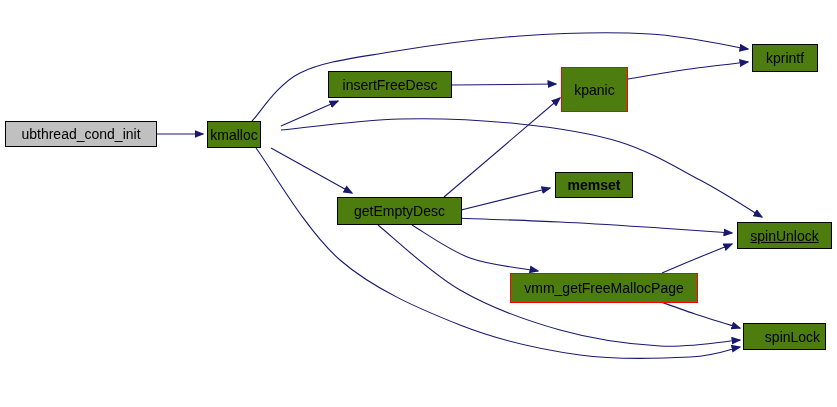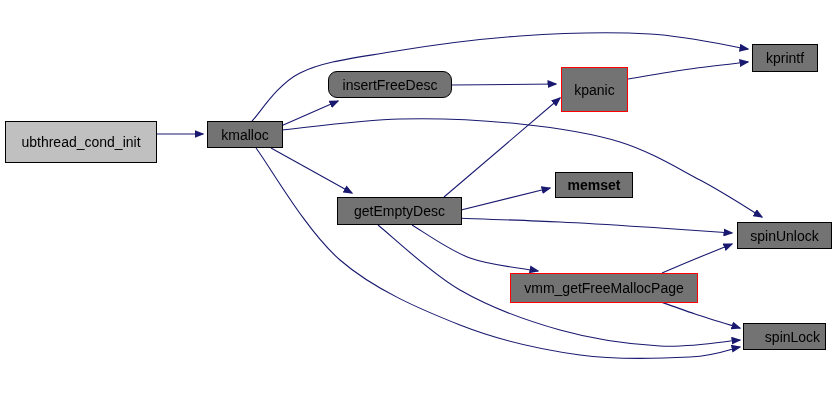--- a/index.html
+++ b/index.html
@@ -9,21 +9,21 @@
     background:#ffffff;
     font-family:"Liberation Sans","DejaVu Sans",sans-serif;
     overflow:hidden;
   }
   #edges{position:absolute;left:0;top:0;width:837px;height:407px;}
   .edge{fill:none;stroke-width:1.1px;}
   .node{
     position:absolute;
     box-sizing:border-box;
     display:flex;align-items:center;justify-content:center;
-    background:#737373;
+    background:#4d7c0f;
     border:1px solid #000000;
     font-size:14px;
     color:#000000;
     white-space:nowrap;
     cursor:pointer;
   }
   .node.red{border-color:#ff0000;}
   .node.hl{background:#c0c0c0;}
   .node span{display:block;line-height:1;}
 </style>
@@ -47,42 +47,42 @@
       <path d="M628,79 C638.3333333333334,77.33333333333333 670,71.83333333333333 690,69 C710,66.16666666666667 738.3333333333334,63.166666666666664 748,62" class="edge" stroke="#191970" marker-end="url(#arrow)"></path>
       <path d="M444,197 L560,98" class="edge" stroke="#191970" marker-end="url(#arrow)"></path>
       <path d="M453,212 L550,188" class="edge" stroke="#191970" marker-end="url(#arrow)"></path>
       <path d="M453,218 C470.8333333333333,218.66666666666666 525.5,220.33333333333334 560,222 C594.5,223.66666666666666 631.3333333333334,226.16666666666666 660,228 C688.6666666666666,229.83333333333334 720,232.16666666666666 732,233" class="edge" stroke="#191970" marker-end="url(#arrow)"></path>
       <path d="M412,225 C421.6666666666667,230.5 449,250.33333333333334 470,258 C491,265.6666666666667 526.6666666666666,268.8333333333333 538,271" class="edge" stroke="#191970" marker-end="url(#arrow)"></path>
       <path d="M378,225 C391.6666666666667,235.83333333333334 429.6666666666667,272.5 460,290 C490.3333333333333,307.5 526.6666666666666,320.6666666666667 560,330 C593.3333333333334,339.3333333333333 630,344.3333333333333 660,346 C690,347.6666666666667 726.6666666666666,341 740,340" class="edge" stroke="#191970" marker-end="url(#arrow)"></path>
       <path d="M662,273 C668.3333333333334,270.3333333333333 688.3333333333334,261.8333333333333 700,257 C711.6666666666666,252.16666666666666 726.6666666666666,246.16666666666666 732,244" class="edge" stroke="#191970" marker-end="url(#arrow)"></path>
       <path d="M650,298 C657.5,300.6666666666667 680,309 695,314 C710,319 732.5,325.6666666666667 740,328" class="edge" stroke="#191970" marker-end="url(#arrow)"></path>
     </svg>
   <div id="nodes">
-      <div class="node hl" style="left: 5px; top: 121px; width: 152px; height: 42px; text-align: center;">
+      <div class="node hl" style="left: 5px; top: 121px; width: 152px; height: 26px; text-align: center;">
         <span>ubthread_cond_init</span>
       </div>
-      <div class="node" style="left: 207px; top: 121px; width: 76px; height: 27px; text-align: center;">
+      <div class="node" style="left: 207px; top: 121px; width: 54px; height: 27px; text-align: center;">
         <span>kmalloc</span>
       </div>
-      <div class="node" style="left: 328px; top: 71px; width: 124px; height: 27px; border-radius: 9px;">
+      <div class="node" style="left: 328px; top: 71px; width: 124px; height: 27px;">
         <span>insertFreeDesc</span>
       </div>
       <div class="node red" style="left: 561px; top: 67px; width: 67px; height: 45px;">
         <span>kpanic</span>
       </div>
       <div class="node" style="left: 752px; top: 44px; width: 66px; height: 28px;">
         <span>kprintf</span>
       </div>
       <div class="node" style="left: 328px; top: 197px; width: 125px; height: 28px; margin-left: 9px;">
         <span>getEmptyDesc</span>
       </div>
       <div class="node" style="left: 555px; top: 172px; width: 78px; height: 26px; font-weight: bold;">
         <span>memset</span>
       </div>
-      <div class="node" style="left: 737px; top: 222px; width: 95px; height: 27px;">
+      <div class="node" style="left: 737px; top: 222px; width: 95px; height: 27px; text-decoration: underline;">
         <span>spinUnlock</span>
       </div>
       <div class="node red" style="left: 510px; top: 273px; width: 188px; height: 30px;">
         <span>vmm_getFreeMallocPage</span>
       </div>
       <div class="node" style="left: 743px; top: 323px; width: 83px; height: 27px; padding-left: 16px;">
         <span>spinLock</span>
       </div>
     </div>
 </div>

